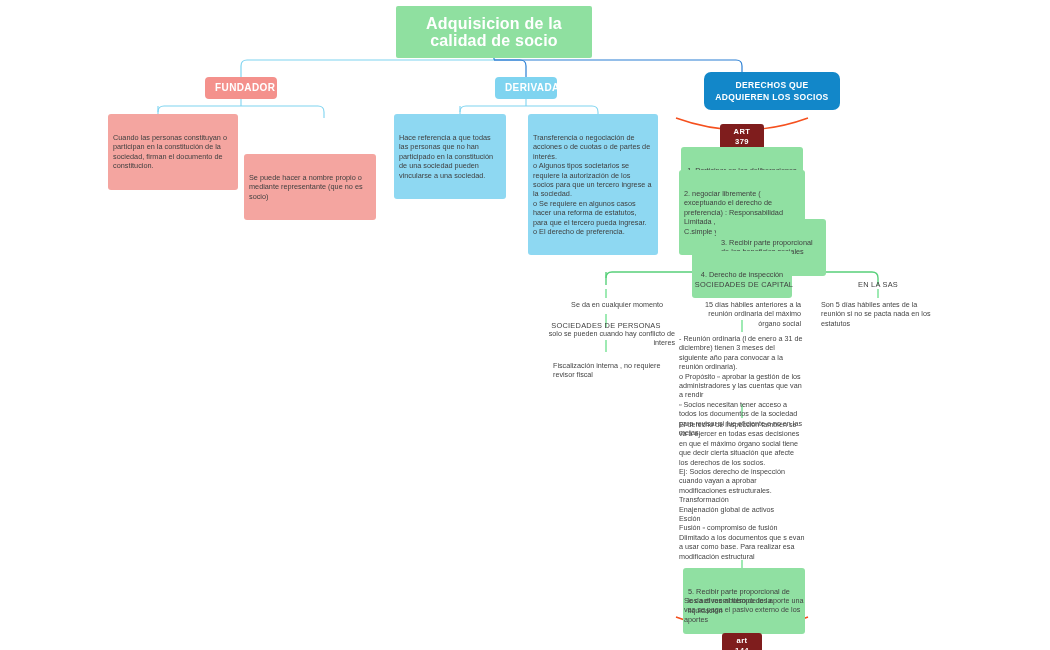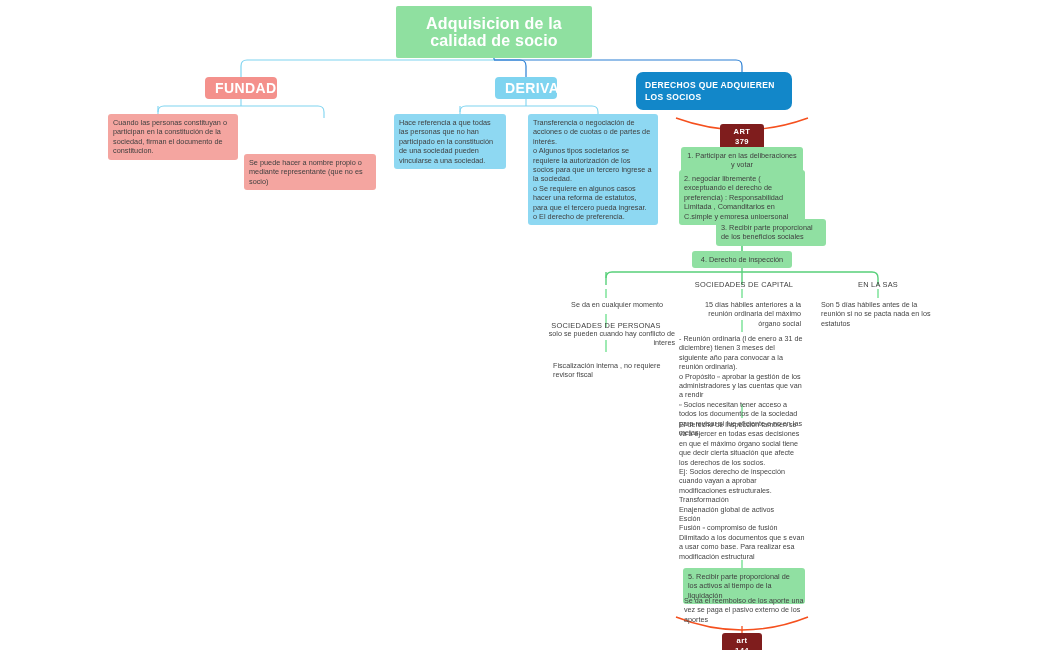--- a/index.html
+++ b/index.html
@@ -15,33 +15,33 @@
 
   
   .root{
     background:#8fe0a0;color:#ffffff;font-weight:bold;font-size:16px;
     line-height:17px;text-align:center;border-radius:2px;
     padding:9px 8px;letter-spacing:.2px;
   }
 
   
   .pill{
-    color:#ffffff;font-weight:bold;font-size:14px;letter-spacing:.4px;
+    color:#ffffff;font-weight:bold;font-size:10px;letter-spacing:.4px;
     border-radius:4px;padding:5px 10px;text-align:center;line-height:12px;
   }
   .pill.pink{background:#f4918c;}
   .pill.cyan{background:#7fd4f0;}
   .pill.blue{
     background:#1287c9;border-radius:7px;text-align:left;
     font-size:8.5px;line-height:12px;padding:7px 9px;letter-spacing:.35px;
   }
 
   
   .leaf{
-    font-size:7.3px;line-height:9.4px;border-radius:3px;padding:4px 5px;
+    font-size:7.3px;line-height:9.4px;border-radius:3px;padding:19px 5px;
     color:#3f3f3f;
   }
   .leaf.pink{background:#f4a5a0;}
   .leaf.cyan{background:#8ed8f2;}
   .leaf.green{background:#90e0a2;}
 
   
   .plain{
     font-size:7.2px;line-height:9.4px;color:#444;padding:2px 3px;
   }
@@ -123,21 +123,21 @@
 
   <div class="node pill cyan" style="left:495px;top:77px;width:62px;">DERIVADA</div>
 
   <div class="node leaf cyan" style="left:394px;top:114px;width:112px;">Hace referencia a que todas las personas que no han participado en la constitución de una sociedad pueden vincularse a una sociedad.</div>
 
   <div class="node leaf cyan" style="left:528px;top:114px;width:130px;white-space:pre-line;">Transferencia o negociación de acciones o de cuotas o de partes de interés.
 o Algunos tipos societarios se requiere la autorización de los socios para que un tercero ingrese a la sociedad.
 o Se requiere en algunos casos hacer una reforma de estatutos, para que el tercero pueda ingresar.
 o El derecho de preferencia.</div>
 
-  <div class="node pill blue" style="left:636px;top:72px;width:156px;">DERECHOS QUE ADQUIEREN LOS SOCIOS</div>
+  <div class="node pill blue" style="left:704px;top:72px;width:136px;text-align:center;">DERECHOS QUE ADQUIEREN LOS SOCIOS</div>
 
   <div class="node badge" style="left:720px;top:124px;width:44px;">ART 379</div>
 
   <div class="node leaf green" style="left:681px;top:147px;width:122px;text-align:center;">1. Participar en las deliberaciones y votar</div>
 
   <div class="node leaf green" style="left:679px;top:170px;width:126px;">2. negociar libremente ( exceptuando el derecho de preferencia) : Responsabilidad Limitada , Comanditarios en C.simple y empresa unipersonal</div>
 
   <div class="node leaf green" style="left:688px;top:219px;width:110px;margin-left:28px;">3. Recibir parte proporcional de los beneficios sociales</div>
 
   <div class="node leaf green" style="left:692px;top:251px;width:100px;text-align:center;">4. Derecho de inspección</div>

